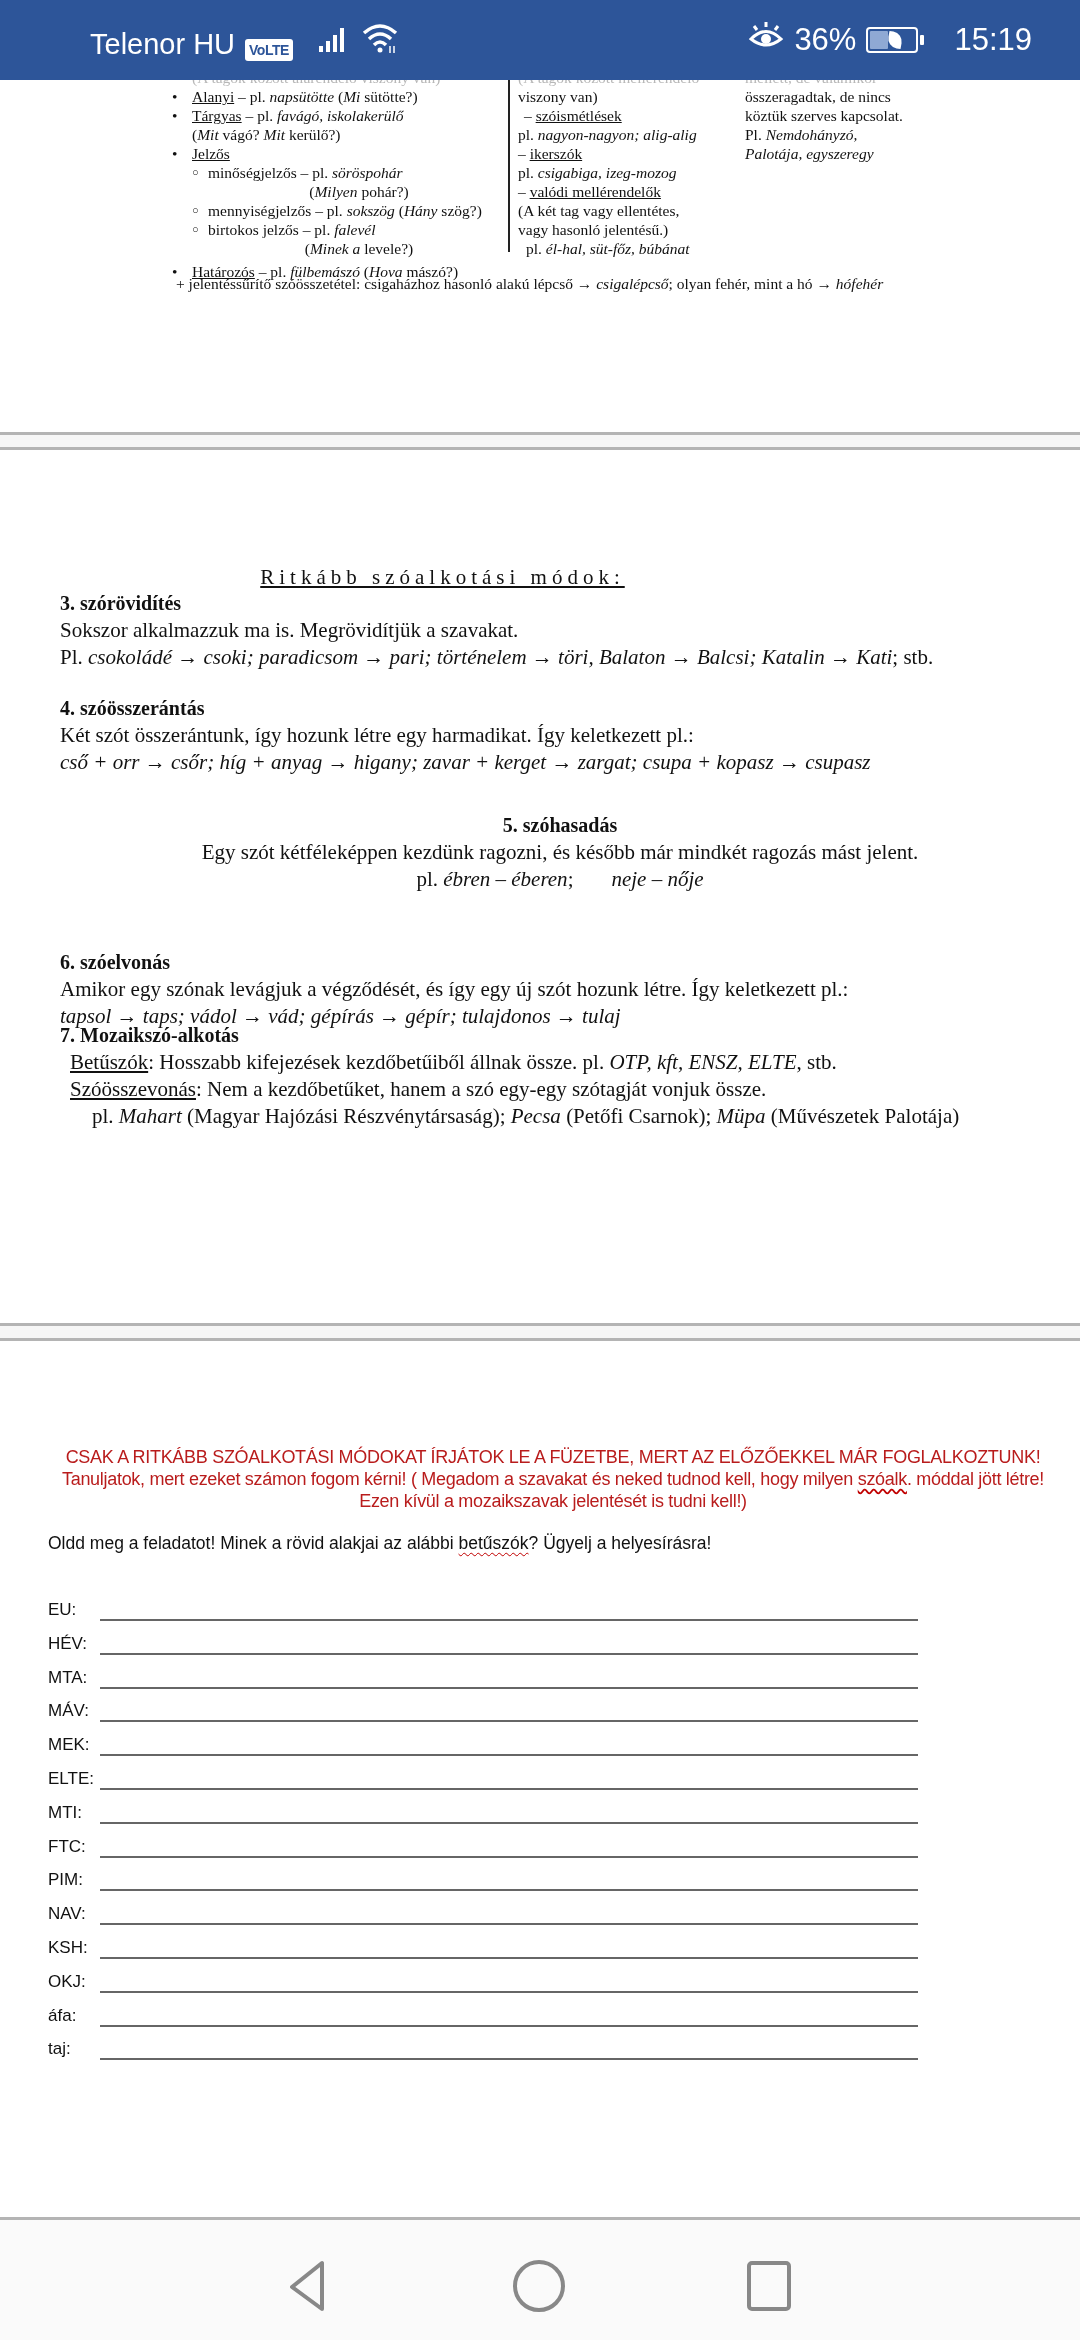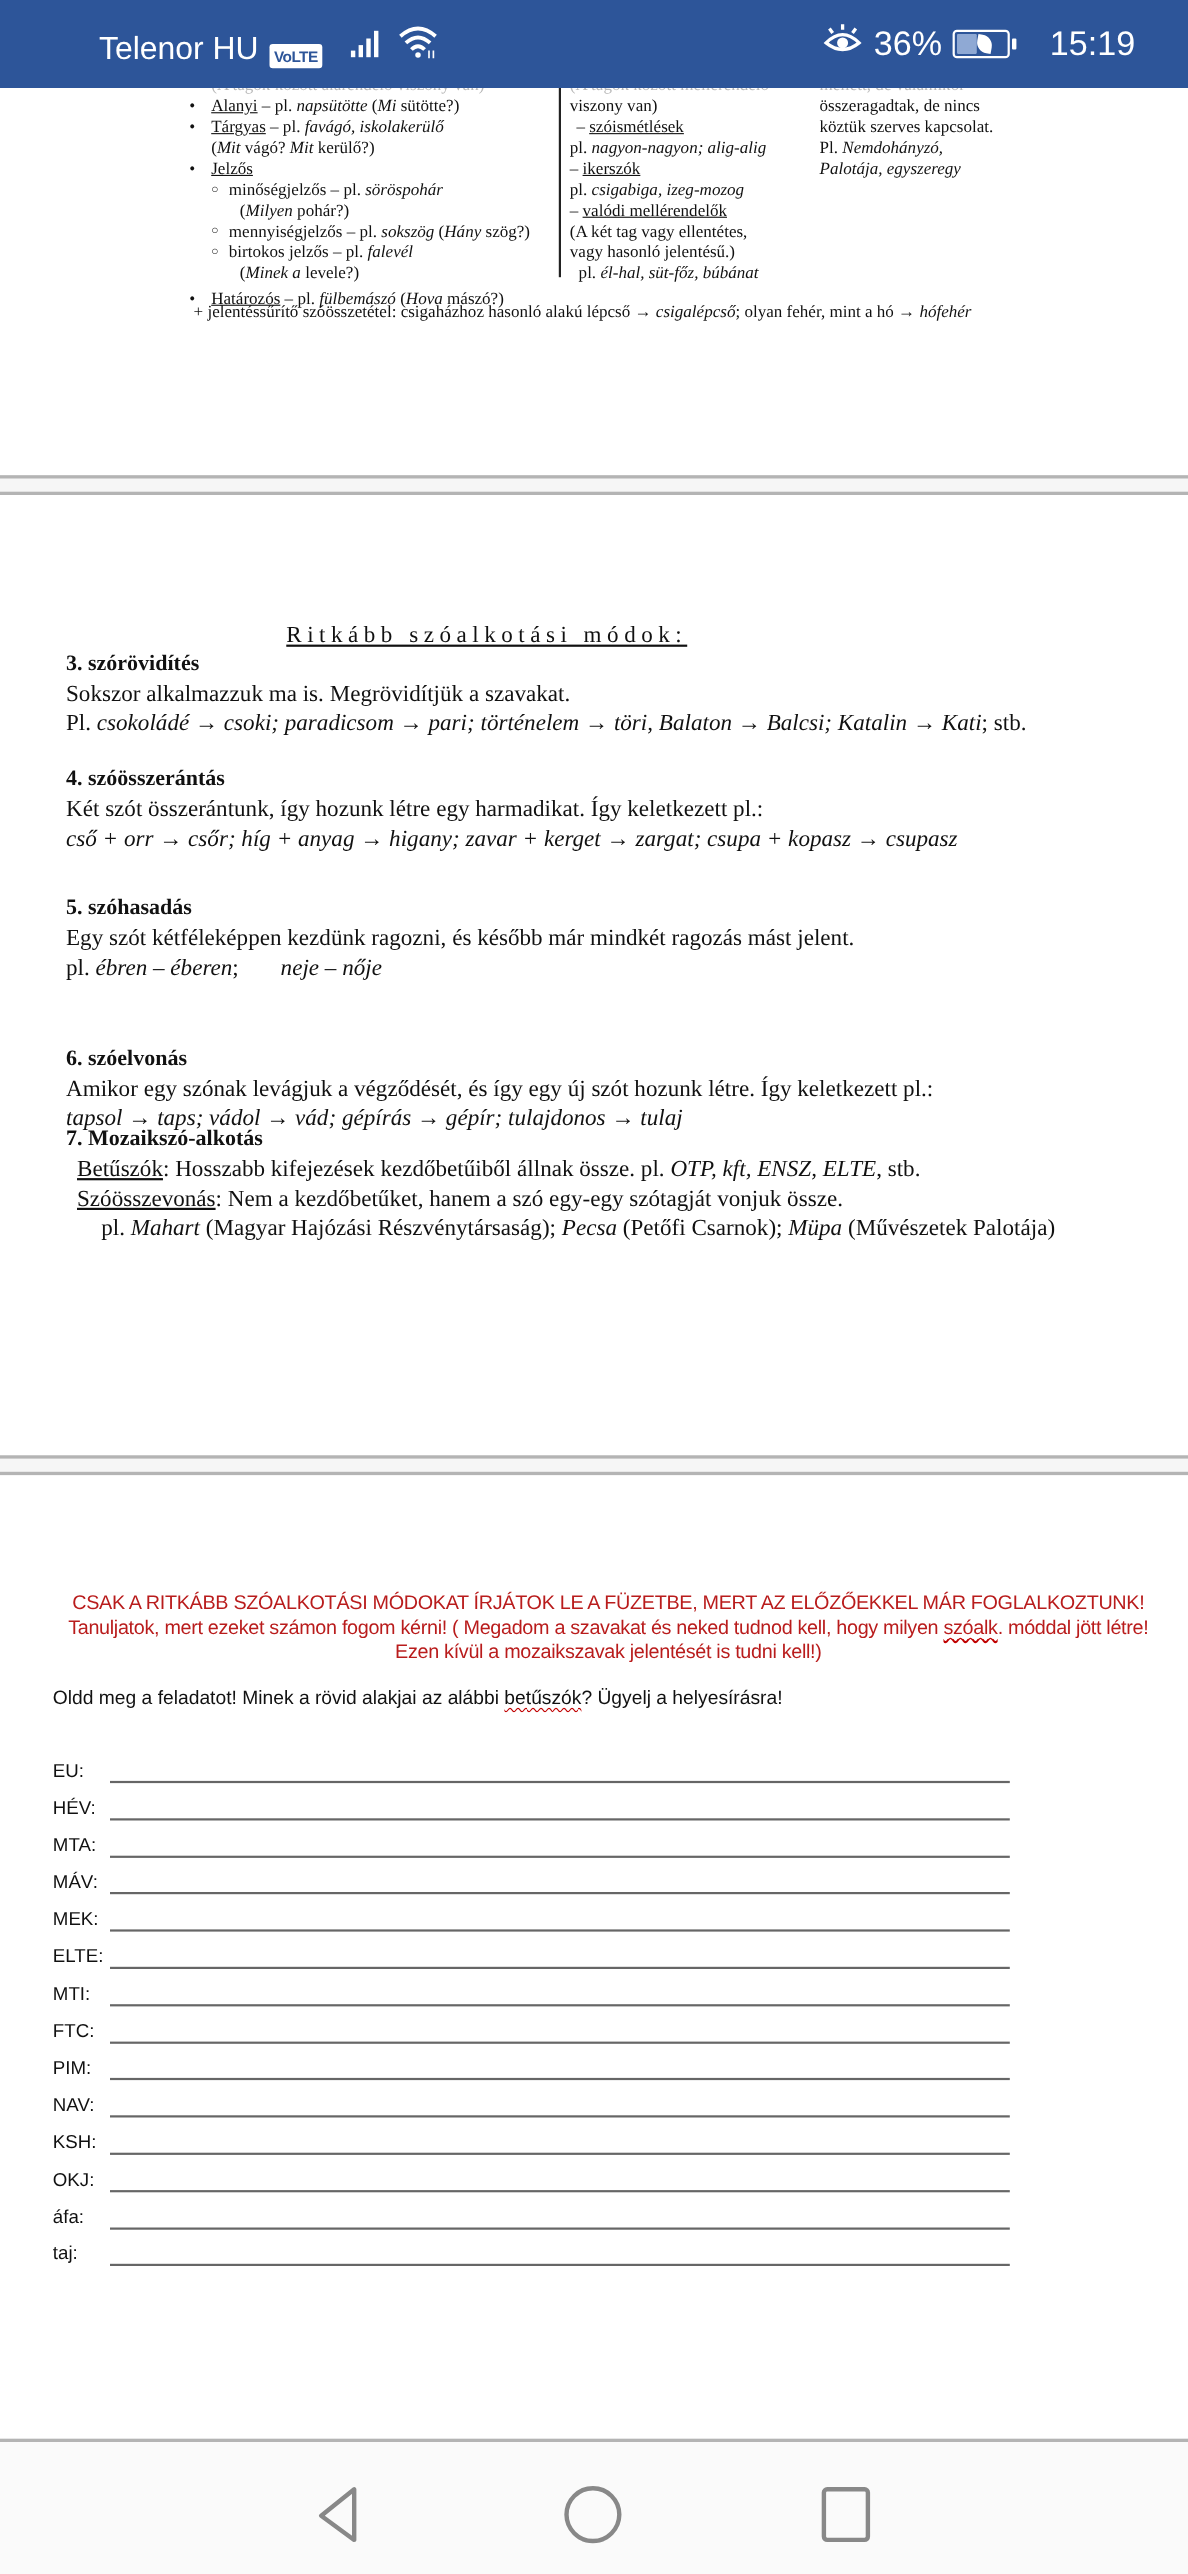--- a/index.html
+++ b/index.html
@@ -22,21 +22,21 @@
   .col { position: absolute; font-size: 15.5px; line-height: 19px; }
   .col1 { left: 170px; top: -12px; width: 330px; }
   .col2 { left: 518px; top: -12px; width: 200px; }
   .col3 { left: 745px; top: -12px; width: 220px; }
   .vline { position: absolute; left: 508px; top: 0; width: 1.5px; height: 172px; background: #222; }
   .ul-item { position: relative; padding-left: 22px; }
   .ul-item::before { content: "•"; position: absolute; left: 2px; top: 0; }
   .sub-item { position: relative; padding-left: 38px; }
   .sub-item::before { content: "○"; position: absolute; left: 22px; top: 0; font-size: 11px; }
   .indent { padding-left: 22px; }
-  .indent2 { padding-left: 48px; }
+  .indent2 { padding-left: 48px; text-align: center; }
   .u { text-decoration: underline; }
   .faded { color: #888; opacity: 0.6; }
   .plusline { position: absolute; left: 176px; top: 195px; font-size: 15.5px; white-space: nowrap; }
 
   
   .gap { position: absolute; left: 0; width: 1080px; height: 18px; background: #f6f6f6; border-top: 3px solid #b4b4b4; border-bottom: 3px solid #b4b4b4; }
 
   
   .page2 { position: absolute; left: 0; top: 453px; width: 1080px; height: 870px; background: #fff; }
   .p2title { position: absolute; left: 0; width: 885px; top: 112px; text-align: center; font-size: 21px; letter-spacing: 5px; }
@@ -171,21 +171,21 @@
     <div>Sokszor alkalmazzuk ma is. Megrövidítjük a szavakat.</div>
     <div><span>Pl. </span><span class="i">csokoládé → csoki; paradicsom → pari; történelem → töri, Balaton → Balcsi; Katalin → Kati</span><span>; stb.</span></div>
   </div>
 
   <div class="block" style="top:242px;">
     <h3>4. szóösszerántás</h3>
     <div>Két szót összerántunk, így hozunk létre egy harmadikat. Így keletkezett pl.:</div>
     <div class="i">cső + orr → csőr; híg + anyag → higany; zavar + kerget → zargat; csupa + kopasz → csupasz</div>
   </div>
 
-  <div class="block" style="top:359px;">
+  <div class="block" style="top:359px;text-align:center;">
     <h3>5. szóhasadás</h3>
     <div>Egy szót kétféleképpen kezdünk ragozni, és később már mindkét ragozás mást jelent.</div>
     <div><span>pl. </span><span class="i">ébren – éberen</span><span>;</span><span class="i" style="margin-left:38px;">neje – nője</span></div>
   </div>
 
   <div class="block" style="top:480px;margin-top:16px;">
     <h3>6. szóelvonás</h3>
     <div>Amikor egy szónak levágjuk a végződését, és így egy új szót hozunk létre. Így keletkezett pl.:</div>
     <div class="i">tapsol → taps; vádol → vád; gépírás → gépír; tulajdonos → tulaj</div>
   </div>

